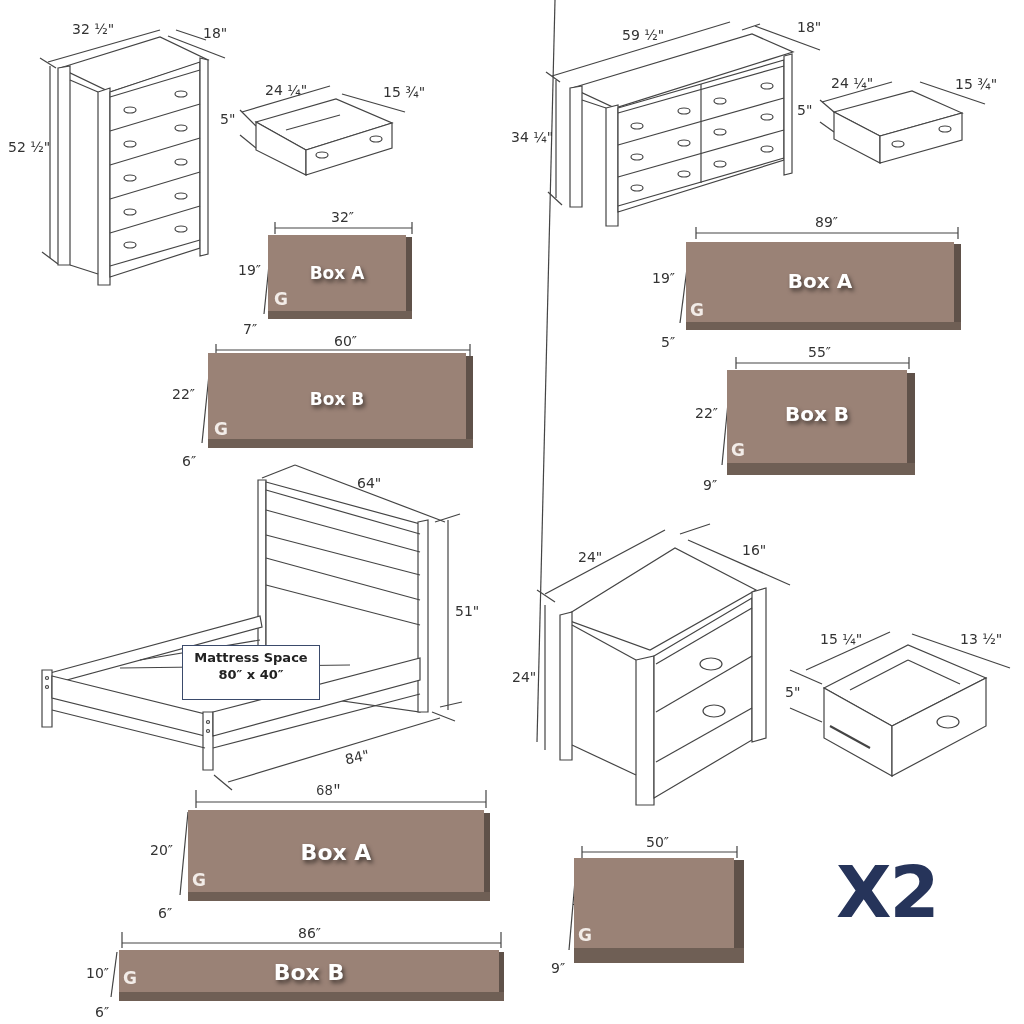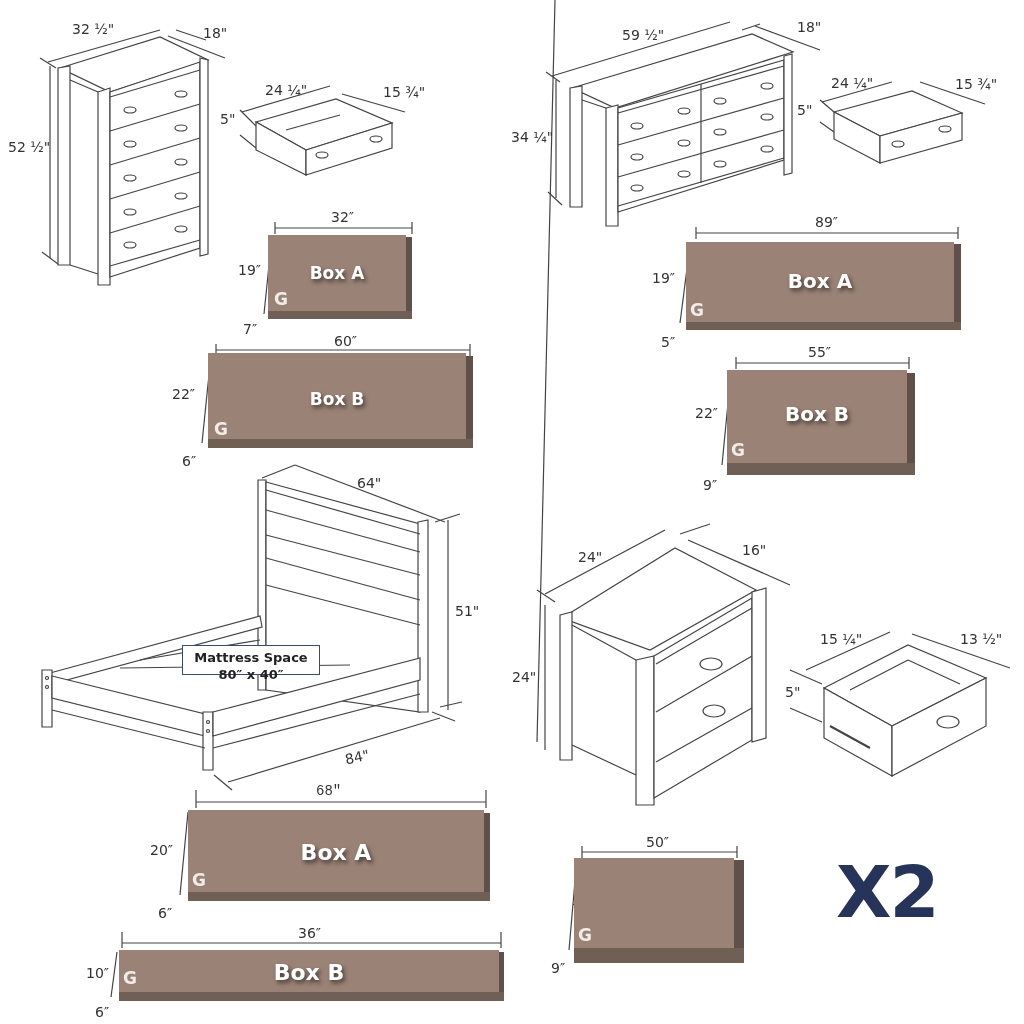--- a/index.html
+++ b/index.html
@@ -5,21 +5,21 @@
   html, body { margin:0; padding:0; background:#ffffff; }
   body { width:1024px; height:1024px; position:relative; overflow:hidden; font-family:"Liberation Sans", sans-serif; color:#333; }
   svg.art { position:absolute; left:0; top:0; width:1024px; height:1024px; }
   .dim { position:absolute; font-family:"DejaVu Sans", sans-serif; font-size:14px; color:#333; white-space:nowrap; line-height:1; }
   .box { position:absolute; }
   .box .face { position:absolute; background:#9a8276; }
   .box .side { position:absolute; background:#5f5149; }
   .box .bottom { position:absolute; background:#6f5f55; }
   .box .label { position:absolute; left:0; right:0; text-align:center; color:#fff; font-family:"DejaVu Sans", sans-serif; font-weight:bold; text-shadow:2px 3px 4px rgba(0,0,0,0.55); }
   .box .logo { position:absolute; color:#f2ece8; font-family:"DejaVu Sans", sans-serif; font-weight:bold; font-size:17px; }
-  .mattress { position:absolute; left:182px; top:645px; width:138px; height:30px; background:#fff; border:1px solid #3a4a6b; text-align:center; font-family:"DejaVu Sans", sans-serif; font-weight:bold; font-size:13px; color:#222; line-height:17px; padding-top:3px; box-sizing:border-box; }
+  .mattress { position:absolute; left:182px; top:645px; width:138px; height:55px; background:#fff; border:1px solid #3a4a6b; text-align:center; font-family:"DejaVu Sans", sans-serif; font-weight:bold; font-size:13px; color:#222; line-height:17px; padding-top:3px; box-sizing:border-box; }
   .multiplier { position:absolute; left:836px; top:850px; font-family:"DejaVu Sans", sans-serif; font-weight:bold; font-size:72px; color:#26345a; letter-spacing:-2px; }
 </style>
 </head>
 <body>
 
 <svg class="art" viewBox="0 0 1024 1024" fill="none" stroke="#444" stroke-width="1.2">
 
   <g>
 
     <line x1="48" y1="62" x2="160" y2="30"></line>
@@ -286,21 +286,21 @@
 <div class="dim" style="left:150px;top:843px;">20″</div>
 <div class="dim" style="left:158px;top:906px;">6″</div>
 <div class="box" style="left:188px;top:810px;width:305px;height:98px;">
   <div class="face" style="left:0;top:0;width:296px;height:84px;"></div>
   <div class="side" style="left:296px;top:3px;width:6px;height:88px;"></div>
   <div class="bottom" style="left:0;top:82px;width:302px;height:9px;"></div>
   <div class="label" style="top:30px;font-size:22px;width:296px;">Box A</div>
   <div class="logo" style="left:4px;top:60px;">G</div>
 </div>
 
-<div class="dim" style="left:298px;top:926px;">36″</div>
+<div class="dim" style="left:298px;top:926px;">86″</div>
 <div class="dim" style="left:86px;top:966px;">10″</div>
 <div class="dim" style="left:95px;top:1005px;">6″</div>
 <div class="box" style="left:119px;top:950px;width:390px;height:58px;">
   <div class="face" style="left:0;top:0;width:380px;height:44px;"></div>
   <div class="side" style="left:380px;top:2px;width:5px;height:48px;"></div>
   <div class="bottom" style="left:0;top:42px;width:385px;height:9px;"></div>
   <div class="label" style="top:10px;font-size:22px;width:380px;">Box B</div>
   <div class="logo" style="left:4px;top:18px;">G</div>
 </div>
 

